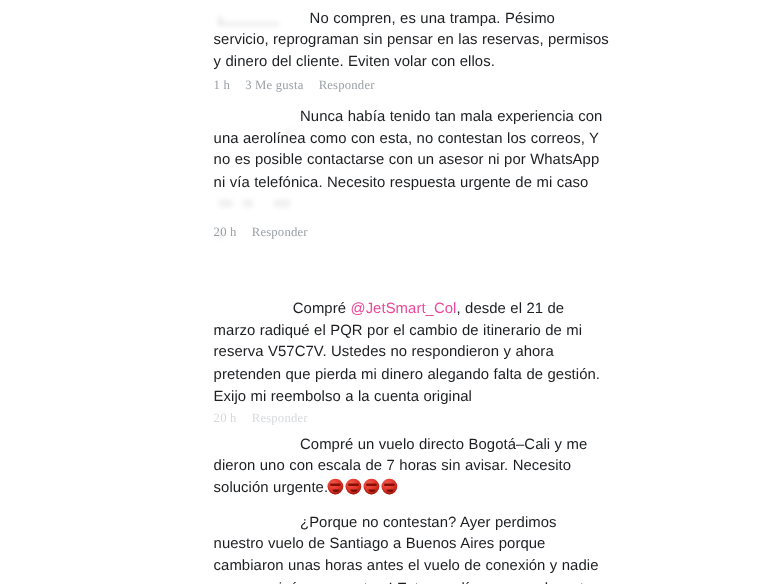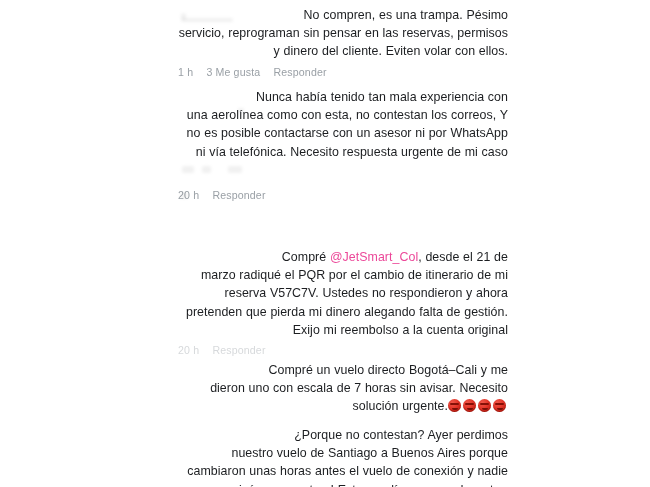--- a/index.html
+++ b/index.html
@@ -26,21 +26,21 @@
     position: absolute;
     left: 178px;
     width: 330px;
   }
   .comment-body {
     font-size: 12.4px;
     line-height: 18.2px;
     color: #1c1e21;
     letter-spacing: 0.05px;
     word-spacing: 0.2px;
-    text-align: right;
+    text-align: left;
     white-space: pre-wrap;
   }
   .author-gap {
     display: inline-block;
     width: 62px;
     height: 10px;
     vertical-align: baseline;
   }
   .author-gap.wide  { width: 66px; }
   .author-gap.wider { width: 72px; }
@@ -89,20 +89,21 @@
     background: #6e0b03;
     opacity: 0.9;
   }
   .meta {
     font-size: 10.6px;
     line-height: 14px;
     color: #9aa0a6;
     letter-spacing: 0.15px;
     margin-top: 4px;
     white-space: nowrap;
+    font-family: Liberation Serif, serif;
   }
   .meta span { display: inline-block; }
   .meta .sep { width: 7px; }
   .meta .likes { color: #9aa0a6; }
   
   .meta.faded {
     opacity: 0.32;
     filter: blur(0.4px);
   }
   .meta.clipped {

